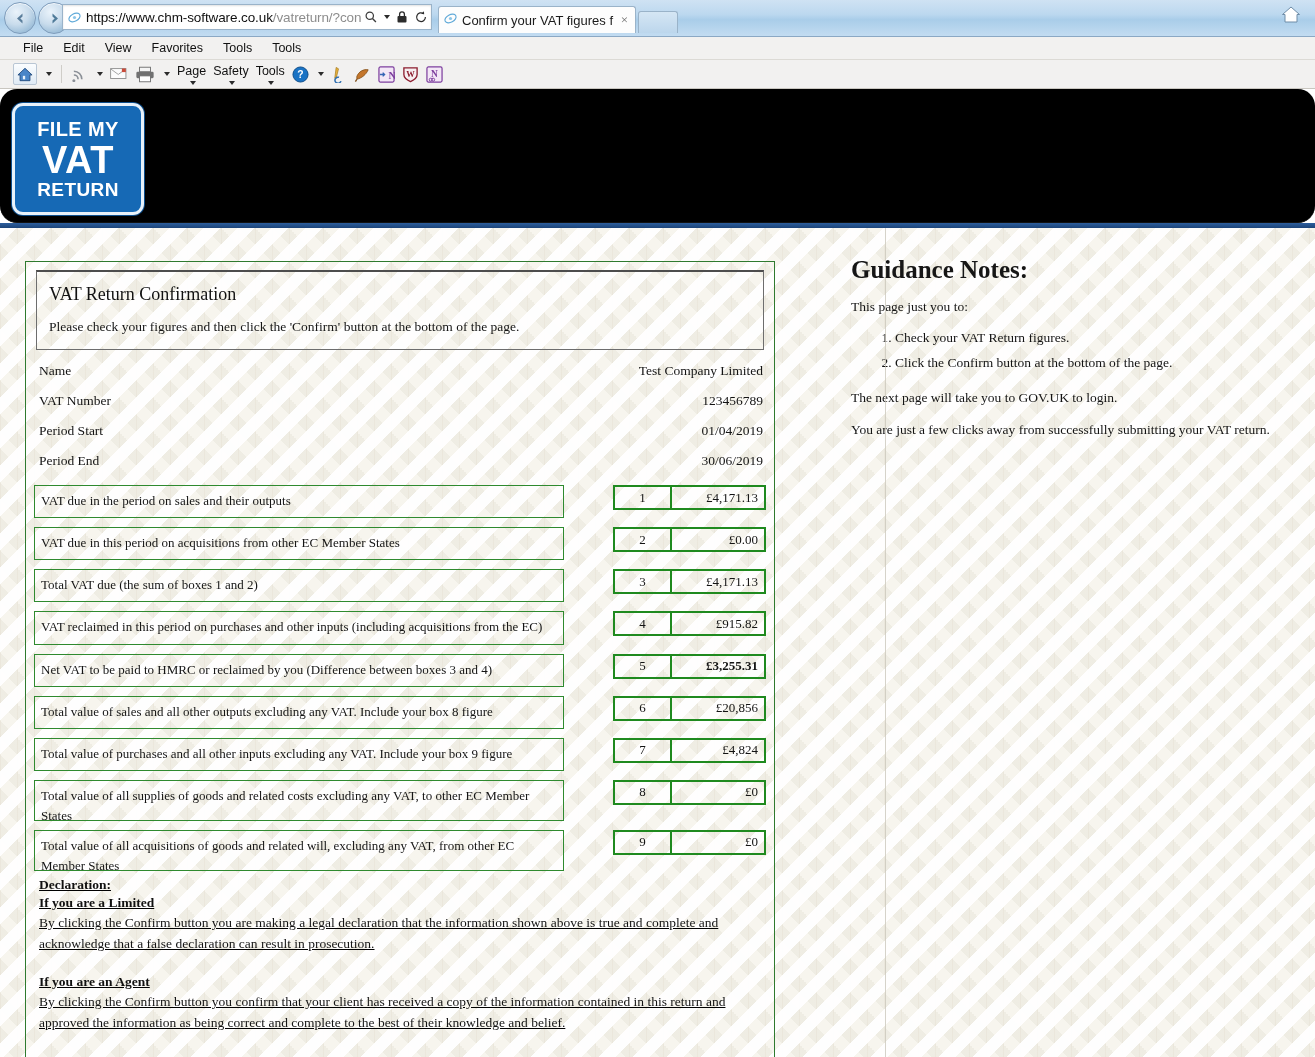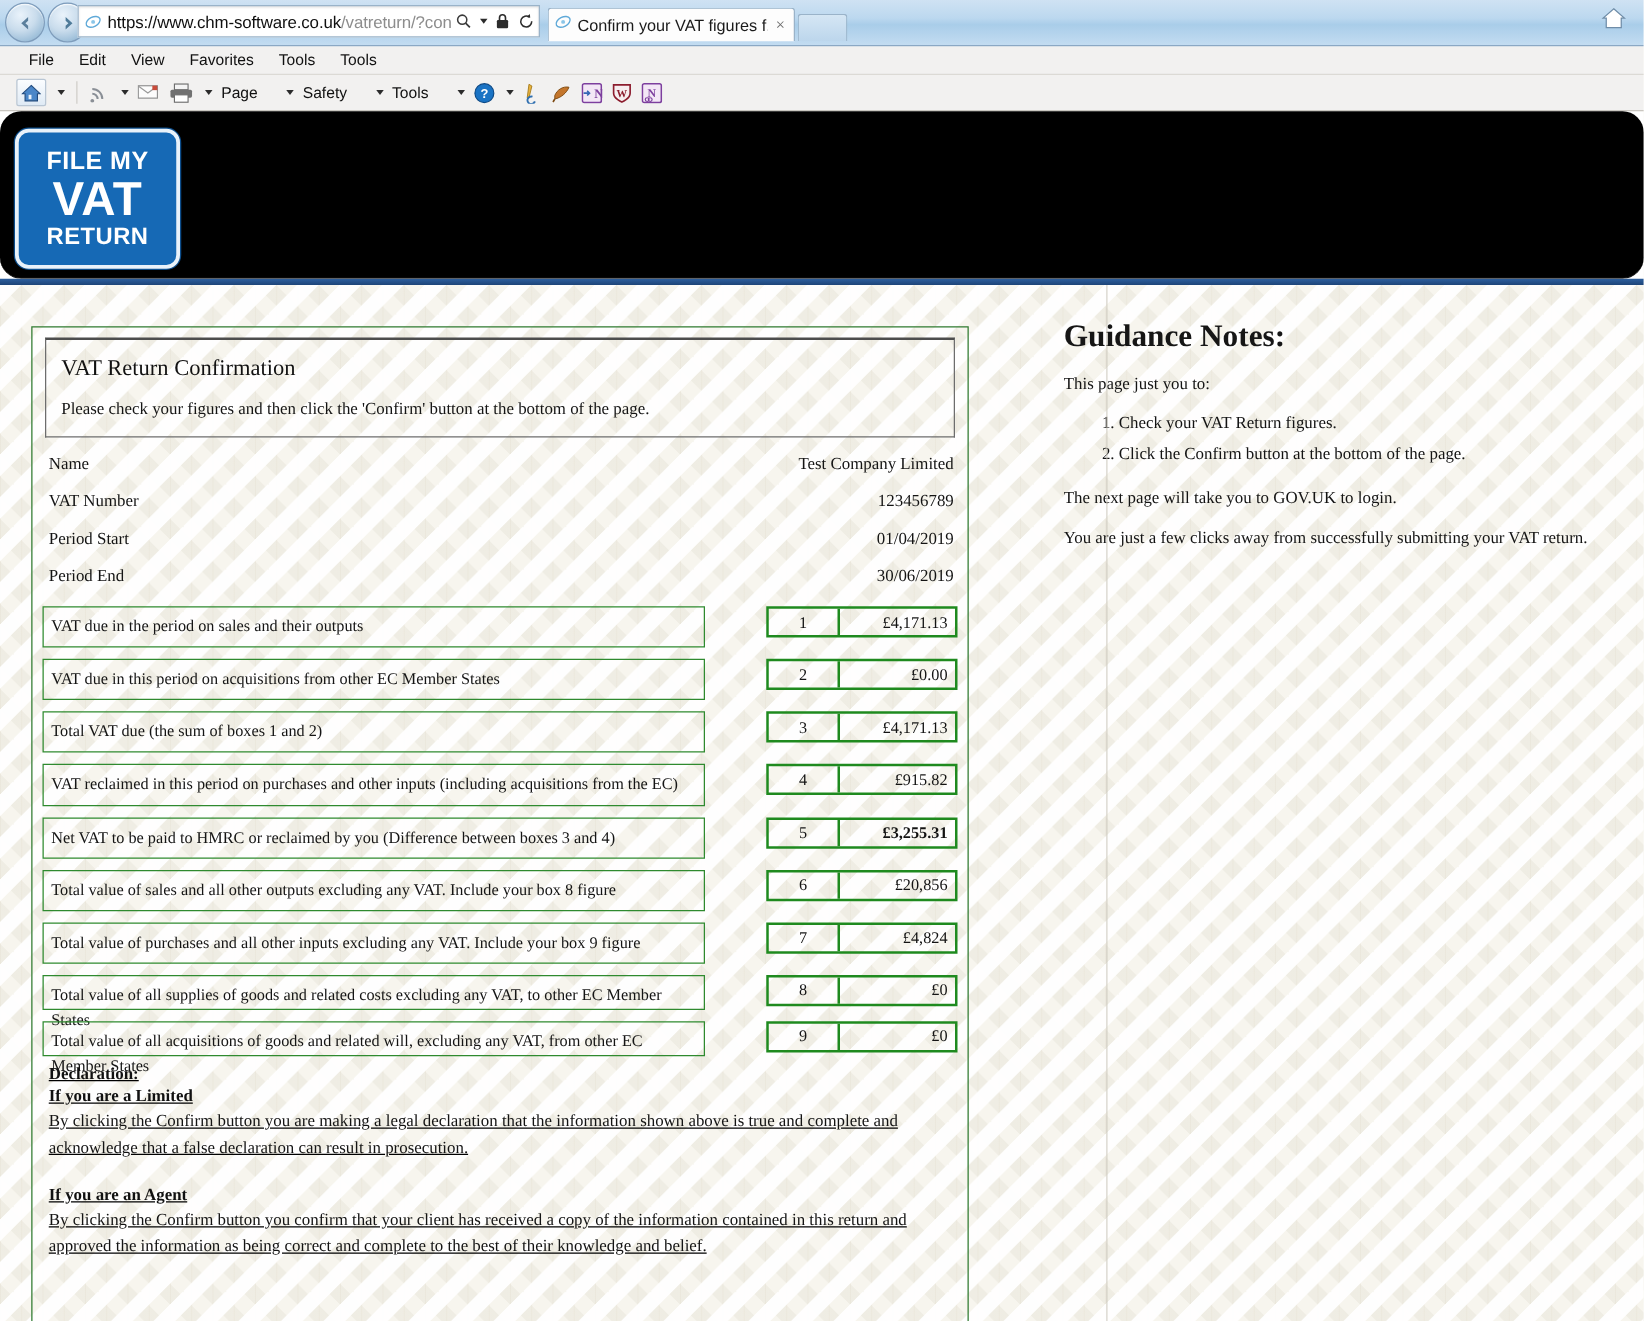--- a/index.html
+++ b/index.html
@@ -62,21 +62,21 @@
     display:flex;align-items:center;padding-left:14px;gap:2px;
   }
   .menubar span{
     font-size:12.5px;font-family:"Liberation Sans","DejaVu Sans",sans-serif;
     color:#111;padding:2px 9px;
   }
   .cmdbar{
     height:28px;background:#f2f1f0;border-bottom:1px solid #c9c6c0;
     display:flex;align-items:center;padding-left:10px;gap:1px;
   }
-  .cmdbar .cbtn{display:flex;align-items:center;padding:1px 3px;gap:21px;}
+  .cmdbar .cbtn{display:flex;align-items:center;padding:1px 3px;gap:3px;flex-direction:column;}
   .cmdbar .clabel{
     font-size:12.5px;font-family:"Liberation Sans","DejaVu Sans",sans-serif;color:#111;
   }
   .caret{
     width:0;height:0;border-left:3.5px solid transparent;border-right:3.5px solid transparent;
     border-top:4px solid #2b2b2b;margin-left:2px;
   }
   .sep{width:1px;height:18px;background:#cfcdc8;margin:0 5px;}
   .homeicon{
     width:22px;height:20px;border:1px solid #b9c6d4;border-radius:2px;
@@ -131,21 +131,21 @@
       font-size:13.5px;color:#141414;padding:7px 3px 7px 5px;}
   .kv .k{}
   .kv .v{text-align:right;}
 
   .boxrow{display:flex;align-items:flex-start;margin-top:9px;}
   .boxlabel{
     width:530px;box-sizing:border-box;
     border:1px solid #2f8a2f;padding:5px 6px 6px 6px;
     font-size:13px;color:#151515;line-height:1.55;min-height:23px;
   }
-  .boxlabel.tall{height:28px;}
+  .boxlabel.tall{height:41px;}
   .boxspacer{flex:1;}
   .boxnumval{display:flex;width:153px;border:2px solid #1f8a1f;box-sizing:border-box;height:25px;}
   .boxnum{
     width:55px;border-right:2px solid #1f8a1f;display:flex;
     align-items:center;justify-content:center;font-size:13px;color:#141414;
   }
   .boxval{
     flex:1;display:flex;align-items:center;justify-content:flex-end;
     padding-right:6px;font-size:13px;color:#141414;
   }

